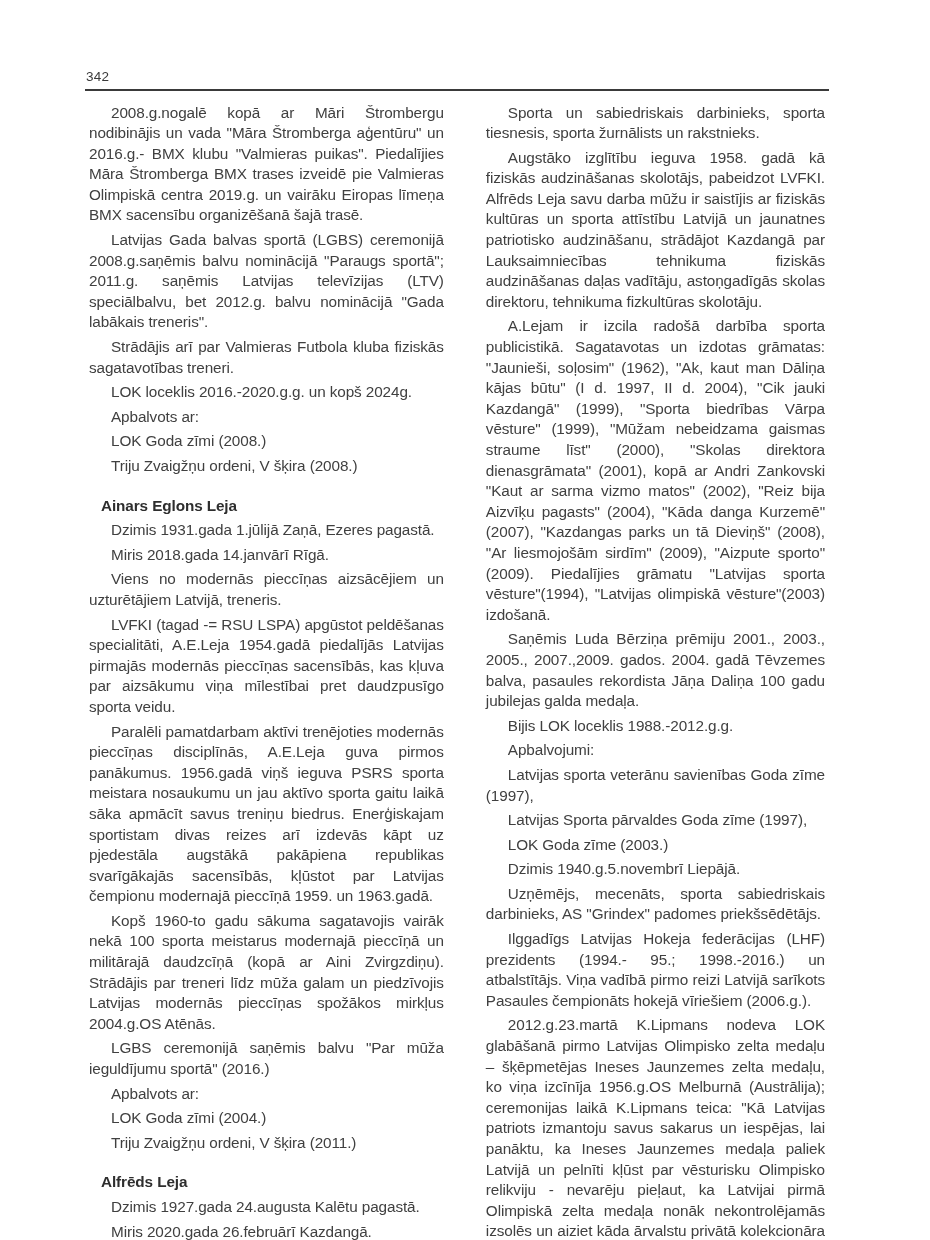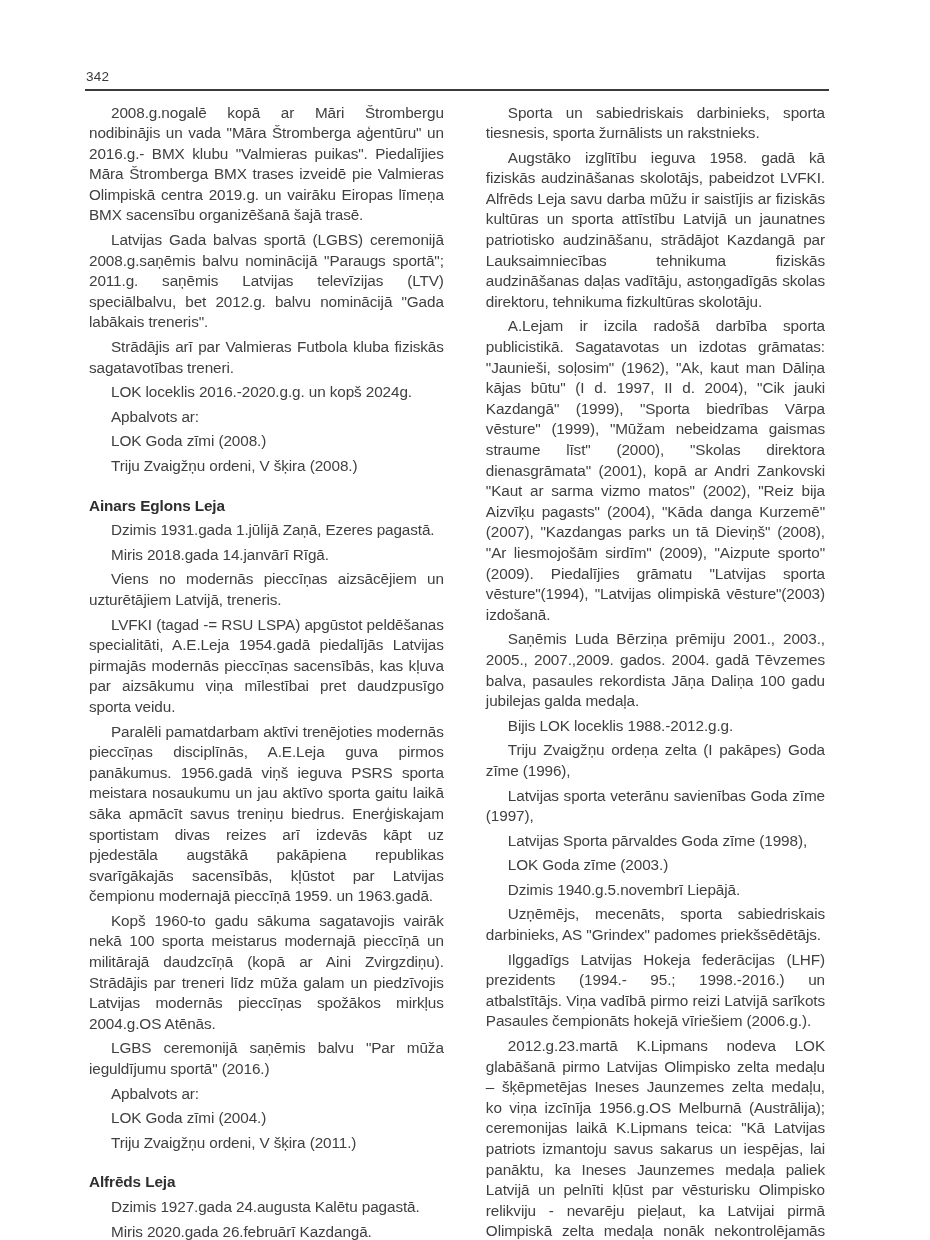--- a/index.html
+++ b/index.html
@@ -42,21 +42,21 @@
     text-align: justify;
     color: #404040;
   }
   .col-left  { width: 371px; margin-right: 34px; }
   .col-right { width: 355px; }
   .para {
     margin: 4px;
     text-indent: 22px;
   }
   .heading {
-    margin: 19px 0 0 4px;
+    margin: 19px 0 0 16px;
     font-size: 15.3px;
     font-weight: bold;
     color: #2e2e2e;
     text-indent: 0;
     text-align: left;
   }
 </style>
 </head>
 <body>
 
@@ -93,23 +93,23 @@
         <p class="para">Dzimis 1927.gada 24.augusta Kalētu pagastā.</p>
         <p class="para">Miris 2020.gada 26.februārī Kazdangā.</p>
       </section>
 
       <section class="col col-right">
         <p class="para">Sporta un sabiedriskais darbinieks, sporta tiesnesis, sporta žurnālists un rakstnieks.</p>
         <p class="para">Augstāko izglītību ieguva 1958. gadā kā fiziskās audzināšanas skolotājs, pabeidzot LVFKI. Alfrēds Leja savu darba mūžu ir saistījis ar fiziskās kultūras un sporta attīstību Latvijā un jaunatnes patriotisko audzināšanu, strādājot Kazdangā par Lauksaimniecības tehnikuma fiziskās audzināšanas daļas vadītāju, astoņgadīgās skolas direktoru, tehnikuma fizkultūras skolotāju.</p>
         <p class="para">A.Lejam ir izcila radošā darbība sporta publicistikā. Sagatavotas un izdotas grāmatas: "Jaunieši, soļosim" (1962), "Ak, kaut man Dāliņa kājas būtu" (I d. 1997, II d. 2004), "Cik jauki Kazdangā" (1999), "Sporta biedrības Vārpa vēsture" (1999), "Mūžam nebeidzama gaismas straume līst" (2000), "Skolas direktora dienasgrāmata" (2001), kopā ar Andri Zankovski "Kaut ar sarma vizmo matos" (2002), "Reiz bija Aizvīķu pagasts" (2004), "Kāda danga Kurzemē" (2007), "Kazdangas parks un tā Dieviņš" (2008), "Ar liesmojošām sirdīm" (2009), "Aizpute sporto" (2009). Piedalījies grāmatu "Latvijas sporta vēsture"(1994), "Latvijas olimpiskā vēsture"(2003) izdošanā.</p>
         <p class="para">Saņēmis Luda Bērziņa prēmiju 2001., 2003., 2005., 2007.,2009. gados. 2004. gadā Tēvzemes balva, pasaules rekordista Jāņa Daliņa 100 gadu jubilejas galda medaļa.</p>
         <p class="para">Bijis LOK loceklis 1988.-2012.g.g.</p>
-        <p class="para">Triju Zvaigžņu ordeņa zelta (I pakāpes) Goda zīme (1996),</p>
+        <p class="para">Apbalvojumi:</p>
         <p class="para">Latvijas sporta veterānu savienības Goda zīme (1997),</p>
-        <p class="para">Latvijas Sporta pārvaldes Goda zīme (1998),</p>
+        <p class="para">Latvijas Sporta pārvaldes Goda zīme (1997),</p>
         <p class="para">LOK Goda zīme (2003.)</p>
         <p class="para">Dzimis 1940.g.5.novembrī Liepājā.</p>
         <p class="para">Uzņēmējs, mecenāts, sporta sabiedriskais darbinieks, AS "Grindex" padomes priekšsēdētājs.</p>
         <p class="para">Ilggadīgs Latvijas Hokeja federācijas (LHF) prezidents (1994.- 95.; 1998.-2016.) un atbalstītājs. Viņa vadībā pirmo reizi Latvijā sarīkots Pasaules čempionāts hokejā vīriešiem (2006.g.).</p>
         <p class="para">2012.g.23.martā K.Lipmans nodeva LOK glabāšanā pirmo Latvijas Olimpisko zelta medaļu – šķēpmetējas Ineses Jaunzemes zelta medaļu, ko viņa izcīnīja 1956.g.OS Melburnā (Austrālija); ceremonijas laikā K.Lipmans teica: "Kā Latvijas patriots izmantoju savus sakarus un iespējas, lai panāktu, ka Ineses Jaunzemes medaļa paliek Latvijā un pelnīti kļūst par vēsturisku Olimpisko relikviju - nevarēju pieļaut, ka Latvijai pirmā Olimpiskā zelta medaļa nonāk nekontrolējamās izsolēs un aiziet kāda ārvalstu privātā kolekcionāra īpašumā." I.Jaunzemes 1956.g.Olimpiskā zelta medaļa šobrīd glabājas Latvijas Sporta muzejā.</p>
       </section>
 
     </div>
   </div>
 </div>

